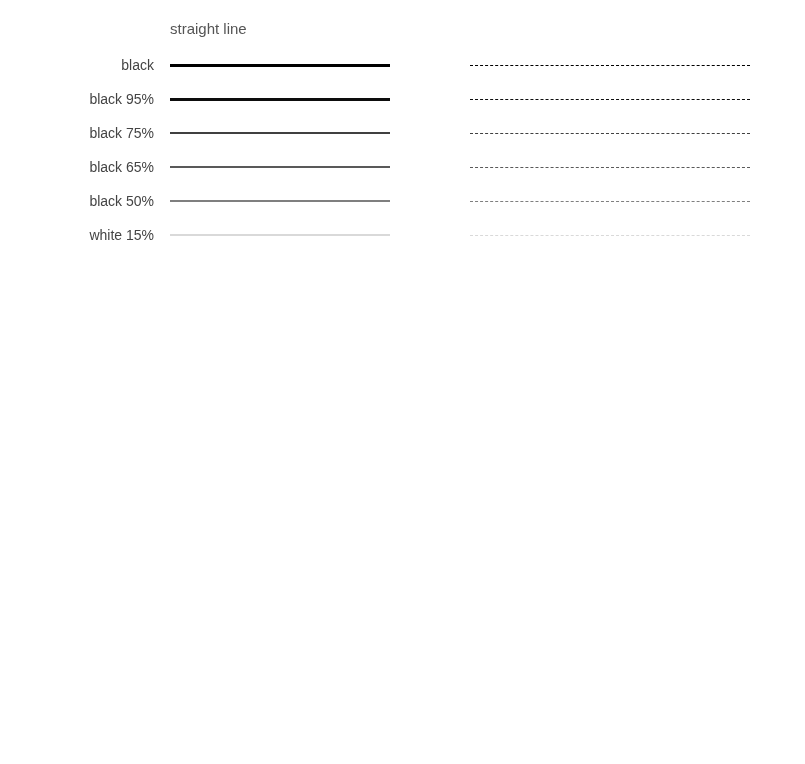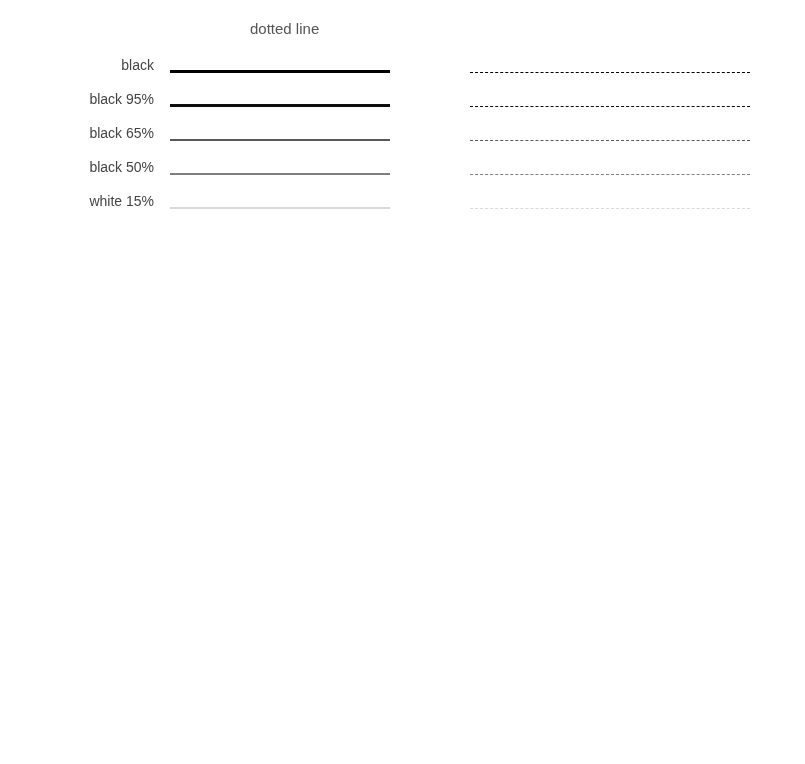--- a/index.html
+++ b/index.html
@@ -37,21 +37,21 @@
       width: 280px;
       flex-shrink: 0;
     }
     .col-header {
       font-size: 15px;
       color: #555;
       font-weight: normal;
     }
     .row {
       display: flex;
-      align-items: flex-end;
+      align-items: center;
       margin-bottom: 18px;
     }
     .row-label {
       width: 130px;
       text-align: right;
       padding-right: 16px;
       flex-shrink: 0;
       font-size: 14px;
       color: #444;
     }
@@ -85,24 +85,24 @@
       border-top-style: dashed;
     }
   </style>
 </head>
 <body>
 
 <div class="container">
 
   <div class="header-row">
     <div class="label-col"></div>
+    <div class="straight-col">
+      <span class="col-header">straight line</span>
+    </div>
     <div class="gap-col"></div>
-    <div class="dotted-col">
-      <span class="col-header">dotted line</span>
-    </div>
   </div>
 
   <div id="rows-container">
       <div class="row">
     <div class="label-col row-label">black</div>
     <div class="straight-line-wrap">
       <span class="line" style="background-color:rgba(0,0,0,1); height:3px;"></span>
     </div>
     <div class="gap-wrap"></div>
     <div class="dotted-line-wrap">
@@ -110,20 +110,30 @@
     </div>
   </div>
       <div class="row">
     <div class="label-col row-label">black 95%</div>
     <div class="straight-line-wrap">
       <span class="line" style="background-color:rgba(0,0,0,0.95); height:3px;"></span>
     </div>
     <div class="gap-wrap"></div>
     <div class="dotted-line-wrap">
       <span class="dotted-line" style="border-top-color:rgba(0,0,0,0.95);"></span>
+    </div>
+  </div>
+      <div class="row">
+    <div class="label-col row-label">black 75%</div>
+    <div class="straight-line-wrap">
+      <span class="line" style="background-color:rgba(0,0,0,0.75); height:2px;"></span>
+    </div>
+    <div class="gap-wrap"></div>
+    <div class="dotted-line-wrap">
+      <span class="dotted-line" style="border-top-color:rgba(0,0,0,0.75);"></span>
     </div>
   </div>
       <div class="row">
     <div class="label-col row-label">black 65%</div>
     <div class="straight-line-wrap">
       <span class="line" style="background-color:rgba(0,0,0,0.65); height:2px;"></span>
     </div>
     <div class="gap-wrap"></div>
     <div class="dotted-line-wrap">
       <span class="dotted-line" style="border-top-color:rgba(0,0,0,0.65);"></span>

